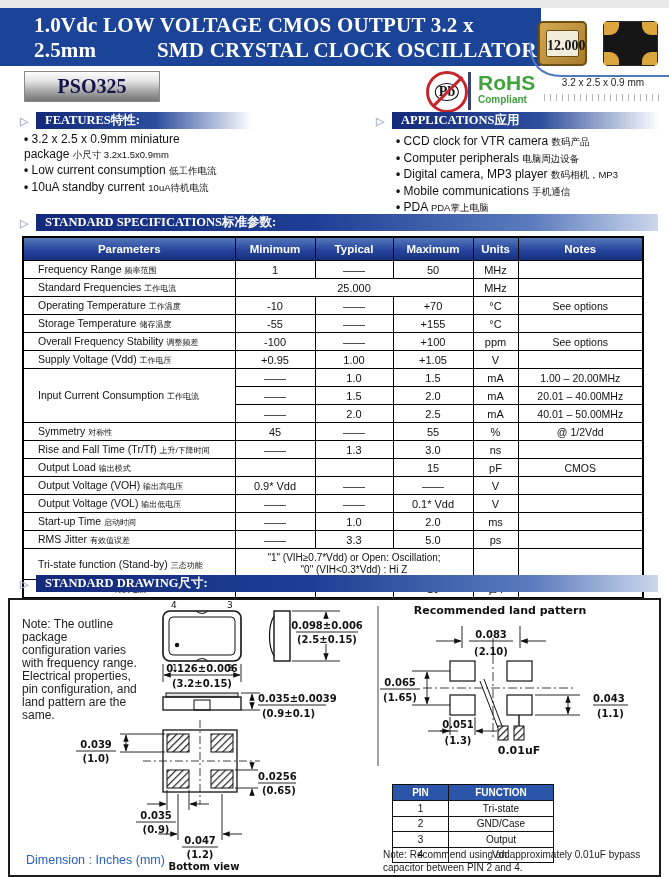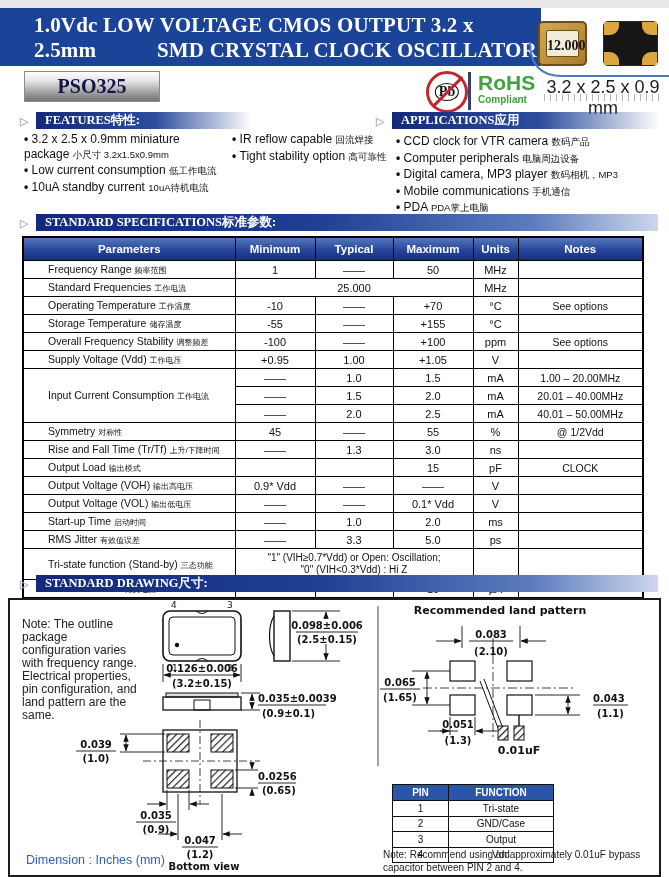--- a/index.html
+++ b/index.html
@@ -39,21 +39,21 @@
       border:1px solid #6d4f16;border-radius:2px;text-align:center;}
   .chip1 .face span{font-family:"Liberation Serif",serif;font-weight:bold;font-size:14px;
       color:#161616;line-height:29px;}
   .chip2{left:603px;top:13px;width:55px;height:45px;border-radius:5px;background:#161616;
       border:1px solid #2b2b2b;box-sizing:border-box;}
   .chip2 .pad{position:absolute;width:15px;height:13px;background:#dba63e;}
   .chip2 .p-tl{left:0;top:0;border-bottom-right-radius:9px;}
   .chip2 .p-tr{right:0;top:0;border-bottom-left-radius:9px;}
   .chip2 .p-bl{left:0;bottom:0;border-top-right-radius:9px;}
   .chip2 .p-br{right:0;bottom:0;border-top-left-radius:9px;}
-  .size-label{left:540px;top:69px;width:126px;text-align:center;font-size:18px;color:#1d1d1d;}
+  .size-label{left:540px;top:69px;width:126px;text-align:center;font-size:10px;color:#1d1d1d;}
   .ruler{left:544px;top:86px;width:120px;height:7px;
       background:repeating-linear-gradient(90deg,#b5b5b5 0 1px,transparent 1px 6px);}
 
   
   .sec-head{height:17px;color:#fff;font-family:"Liberation Serif",serif;font-weight:bold;
       font-size:12.5px;line-height:17px;padding-left:9px;box-sizing:border-box;white-space:nowrap;}
   .grad-short{background:linear-gradient(90deg,#13297b 0%,#2c4d9d 55%,rgba(120,145,200,0) 100%);}
   .grad-long{background:linear-gradient(90deg,#13297b 0%,#1e3f94 45%,#5c7cbe 80%,#cdd7ec 100%);}
   .tri{position:absolute;left:-16px;top:1px;color:#a9b5ce;font-size:11px;}
 
@@ -64,21 +64,21 @@
   .blist .zh{font-size:9.5px;}
 
   
   table.spec{border-collapse:collapse;table-layout:fixed;width:620px;border:2px solid #000;}
   .spec th{background:linear-gradient(180deg,#5477bb 0%,#23429a 60%,#16317f 100%);
       color:#fff;font-size:11.5px;font-weight:bold;height:20px;
       border:1px solid #000;border-left:1px solid #dfe6f2;}
   .spec th:first-child{border-left:1px solid #000;}
   .spec td{border:1px solid #000;height:17px;padding:0 3px;overflow:hidden;
       white-space:nowrap;color:#111;}
-  .spec td.param{text-align:left;padding-left:24px;font-size:10.5px;}
+  .spec td.param{text-align:left;padding-left:14px;font-size:10.5px;}
   .spec td.param .zh{font-size:8px;}
   .spec td.val{text-align:center;font-size:11px;}
   .spec td.notes{text-align:center;font-size:10.5px;}
   .spec td.tri3{text-align:center;font-size:10px;line-height:12.5px;height:30px;white-space:normal;}
 
   
   .draw-box{left:8px;top:590px;width:653px;height:279px;border:2px solid #1c1c1c;box-sizing:border-box;}
   .note-txt{left:22px;top:610px;width:130px;font-size:12px;line-height:13px;color:#222;
       white-space:pre-line;}
   .dim-note{left:26px;top:845px;font-size:12.5px;color:#2b62c0;}
@@ -139,24 +139,20 @@
   <div class="abs ruler"></div>
 
   <div class="abs sec-head grad-short" style="left:36px;top:104px;width:216px;">
     <span class="tri">▷</span>
     <span>FEATURES特性:</span>
   </div>
   <div class="abs blist" style="left:24px;top:124px;width:198px;">
     <div class="item"><span>3.2 x 2.5 x 0.9mm  miniature package</span> <span class="zh">小尺寸 3.2x1.5x0.9mm</span></div>
     <div class="item"><span>Low current consumption</span> <span class="zh">低工作电流</span></div>
     <div class="item"><span>10uA standby current</span> <span class="zh">10uA待机电流</span></div>
-  </div>
-  <div class="abs blist" style="left:232px;top:124px;width:158px;">
-    <div class="item"><span>IR reflow capable</span> <span class="zh">回流焊接</span></div>
-    <div class="item"><span>Tight stability option</span> <span class="zh">高可靠性</span></div>
   </div>
 
   <div class="abs sec-head grad-short" style="left:392px;top:104px;width:268px;">
     <span class="tri">▷</span>
     <span>APPLICATIONS应用</span>
   </div>
   <div class="abs blist" style="left:396px;top:126px;width:270px;">
     <div class="item"><span>CCD clock for VTR camera</span> <span class="zh">数码产品</span></div>
     <div class="item"><span>Computer peripherals</span> <span class="zh">电脑周边设备</span></div>
     <div class="item"><span>Digital camera, MP3 player</span> <span class="zh">数码相机，MP3</span></div>
@@ -270,21 +266,21 @@
       <td class="val">3.0</td>
       <td class="val">ns</td>
       <td class="notes"></td>
     </tr>
     <tr>
       <td class="param"><span>Output Load</span> <span class="zh">输出模式</span></td>
       <td class="val"></td>
       <td class="val"></td>
       <td class="val">15</td>
       <td class="val">pF</td>
-      <td class="notes">CLOCK</td>
+      <td class="notes">CMOS</td>
     </tr>
     <tr>
       <td class="param"><span>Output Voltage (VOH)</span> <span class="zh">输出高电压</span></td>
       <td class="val">0.9* Vdd</td>
       <td class="val">——</td>
       <td class="val">——</td>
       <td class="val">V</td>
       <td class="notes"></td>
     </tr>
     <tr>

